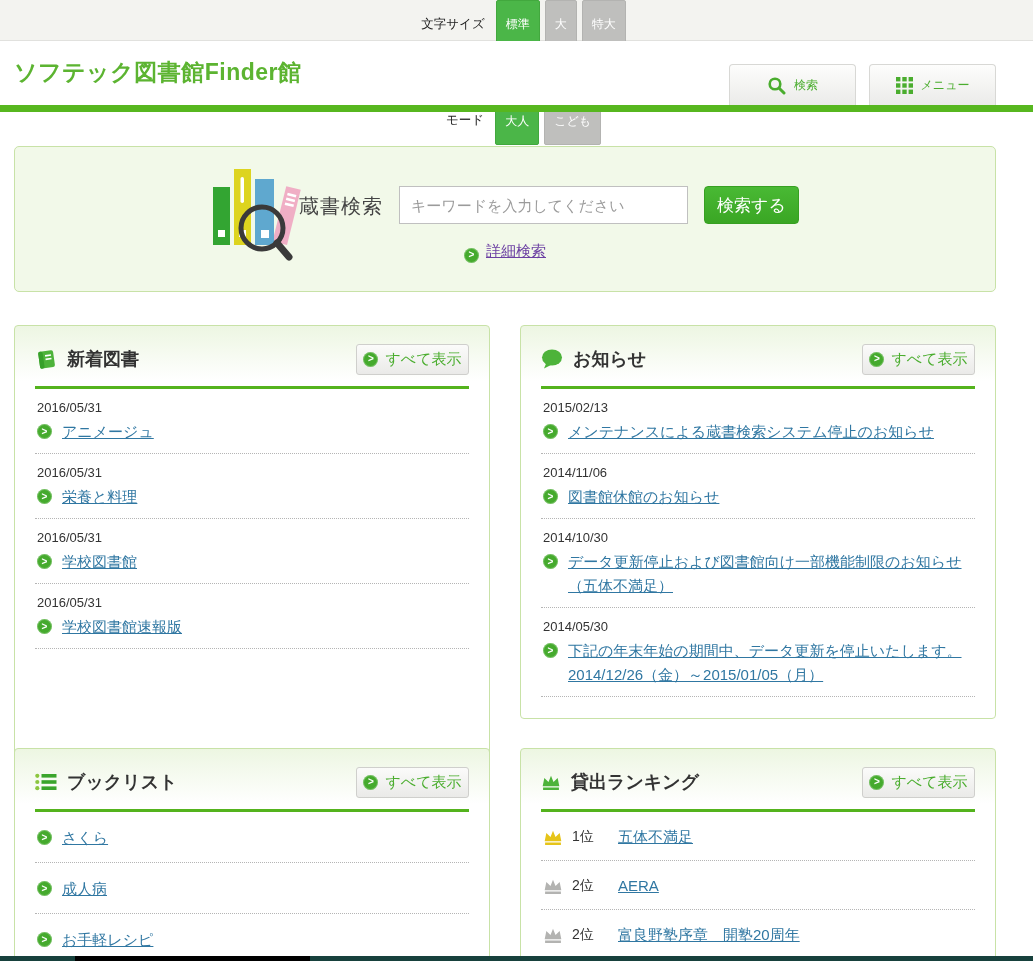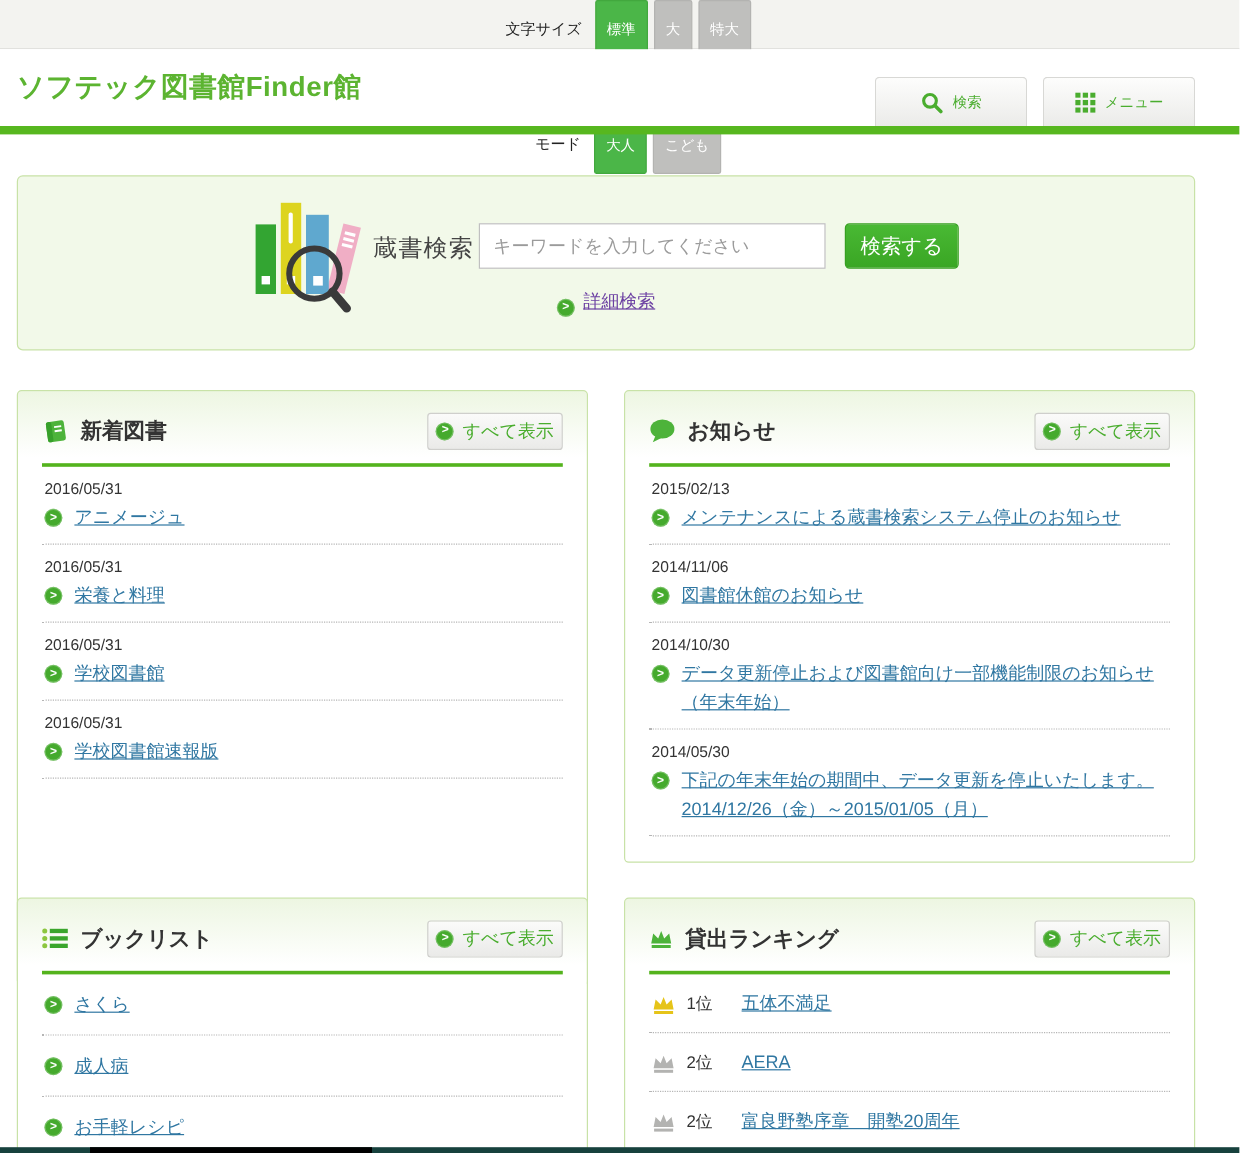--- a/index.html
+++ b/index.html
@@ -38,21 +38,21 @@
     border-radius:4px 4px 0 0; color:#4aad2e; font-size:12px; cursor:pointer;
   }
   .greenbar { position:absolute; top:105px; left:0; width:1033px; height:7px; background:#57b71f; }
 
   
   .search-panel {
     position:absolute; left:14px; top:146px; width:982px; height:146px;
     background:#f2f9e9; border:1px solid #c8e2a7; border-radius:5px;
   }
   .illust { position:absolute; left:190px; top:14px; width:100px; height:104px; }
-  .search-label { position:absolute; left:296px; top:46px; font-size:20px; color:#444; letter-spacing:1px; }
+  .search-label { position:absolute; left:284px; top:46px; font-size:20px; color:#444; letter-spacing:1px; }
   .search-input {
     position:absolute; left:384px; top:39px; width:289px; height:38px;
     border:1px solid #c0c0c0; background:#fff; font-size:15px; padding:0 11px;
     color:#333; font-family:"Liberation Sans","DejaVu Sans",sans-serif;
   }
   .search-input::placeholder { color:#9b9b9b; opacity:1; }
   .search-submit {
     position:absolute; left:689px; top:39px; width:95px; height:38px;
     background:linear-gradient(#49b934,#3aa624); border:1px solid #37a022; border-radius:4px;
     color:#fff; font-size:17px; cursor:pointer; display:flex; align-items:center; justify-content:center;
@@ -269,21 +269,21 @@
     <div class="item-date">2014/11/06</div>
     <div class="link-row">
         <span class="arrow-ic">&gt;</span>
         <a class="item-link">図書館休館のお知らせ</a>
       </div>
   </div>
   <div class="item">
     <div class="item-date">2014/10/30</div>
     <div class="link-row">
         <span class="arrow-ic">&gt;</span>
-        <a class="item-link">データ更新停止および図書館向け一部機能制限のお知らせ（年末年始）</a>
+        <a class="item-link">データ更新停止および図書館向け一部機能制限のお知らせ（五体不満足）</a>
       </div>
   </div>
   <div class="item">
     <div class="item-date">2014/05/30</div>
     <div class="link-row">
         <span class="arrow-ic">&gt;</span>
         <a class="item-link">下記の年末年始の期間中、データ更新を停止いたします。2014/12/26（金）～2015/01/05（月）</a>
       </div>
   </div>
 </div>

